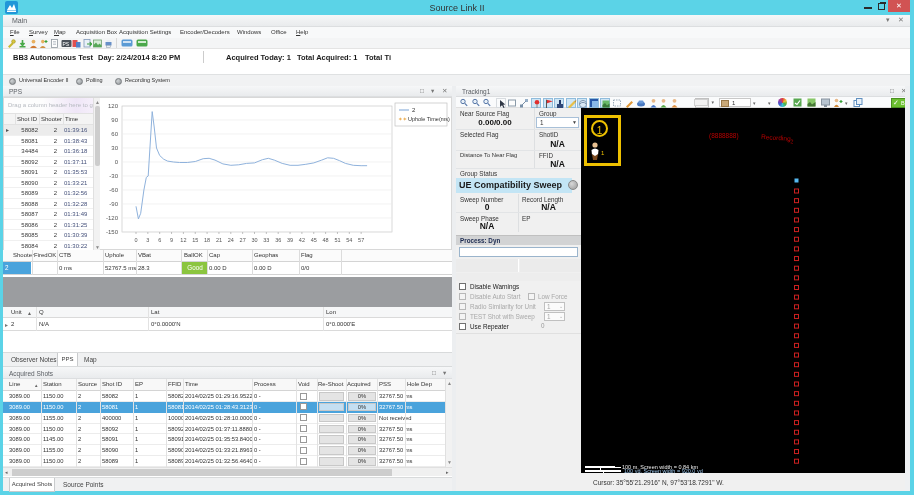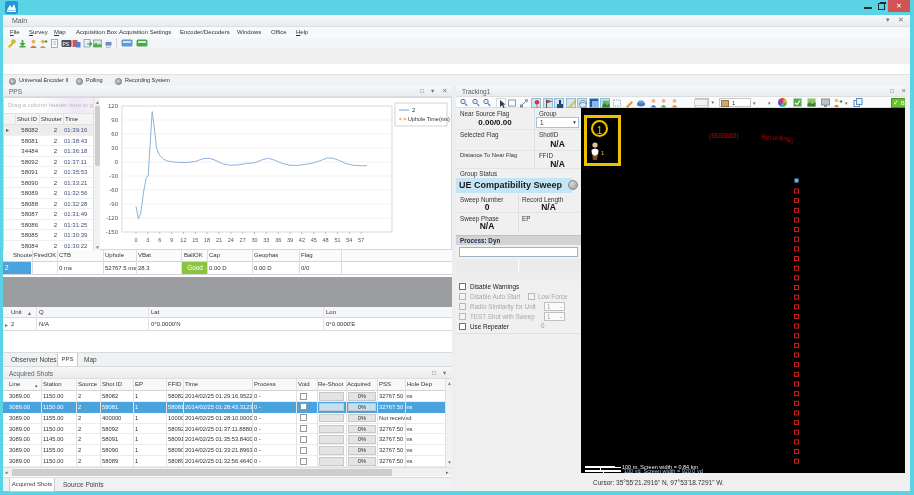--- a/index.html
+++ b/index.html
@@ -14,20 +14,21 @@
 </head>
 <body>
 <div id="frame">
 
   <div class="a" style="left:5px;top:1px;width:13px;height:13px;background:#2196d8;border-radius:2px;">
     <svg width="13" height="13">
         <path d="M2 9 L5 4 L7 7 L9 3 L11 9 Z" fill="#fff"></path>
         <rect x="2" y="9.5" width="9" height="1.5" fill="#fff"></rect>
       </svg>
   </div>
+  <div class="a" style="left:0;top:3px;width:914px;text-align:center;font-size:9px;color:#333;">Source Link II</div>
   <div class="a" style="left:864px;top:7px;width:8px;height:2px;background:#2a2a2a;"></div>
   <div class="a" style="left:878px;top:3px;width:7px;height:7px;border:1px solid #2a2a2a;background:#5bd3e7;"></div>
   <div class="a" style="left:880px;top:2px;width:6px;height:1px;background:#2a2a2a;"></div>
   <div class="a" style="left:885px;top:2px;width:1px;height:2px;background:#2a2a2a;"></div>
   <div class="a" style="left:888px;top:0;width:22px;height:12px;background:#d15353;color:#fff;font-size:7px;text-align:center;line-height:12px;">✕</div>
   <div id="content">
 
     <div class="a hdr" style="left:0;top:0;width:907px;height:12px;">
         <span style="position:absolute;left:9px;top:2px;">Main</span>
       <span style="position:absolute;left:883px;top:1px;font-size:7px;color:#777;">▾</span>
@@ -119,20 +120,28 @@
           </svg>
         </div>
         <div class="a" style="left: 133px; top: 1px; width: 12px; height: 8px;">
           <svg width="12" height="8">
             <rect x="0.5" y="0.5" width="11" height="7" rx="1.5" fill="#4aa84a"></rect>
             <rect x="2" y="2" width="8" height="2" fill="#d0ecd0"></rect>
           </svg>
         </div>
       </div>
 
+    <div class="a" style="left:0;top:33px;width:907px;height:16px;background:#fff;border-top:1px solid #e4e4e4;font-weight:bold;font-size:7.5px;color:#1a1a1a;">
+      <span class="a" style="left:10px;top:4px;">BB3 Autonomous Test</span>
+      <span class="a" style="left:95px;top:4px;">Day: 2/24/2014 8:20 PM</span>
+      <span class="a" style="left:200px;top:2px;width:1px;height:12px;background:#ccc;"></span>
+      <span class="a" style="left:223px;top:4px;">Acquired Today: 1</span>
+      <span class="a" style="left:294px;top:4px;">Total Acquired: 1</span>
+      <span class="a" style="left:362px;top:4px;">Total Ti</span>
+    </div>
     <div class="a" style="left:0;top:49px;width:907px;height:10px;background:#fff;"></div>
 
     <div class="a" style="left:0;top:59px;width:907px;height:12px;background:#f1f2f3;border-top:1px solid #dfe1e2;font-size:5.5px;color:#333;">
       <span class="a" style="left:6px;top:3px;width:7px;height:7px;border-radius:50%;background:radial-gradient(circle at 35% 35%,#cfd3d5,#8f9396);border:1px solid #787c7f;"></span>
       <span class="a" style="left:16px;top:2px;">Universal Encoder II</span>
       <span class="a" style="left:73px;top:3px;width:7px;height:7px;border-radius:50%;background:radial-gradient(circle at 35% 35%,#cfd3d5,#8f9396);border:1px solid #787c7f;"></span>
       <span class="a" style="left:83px;top:2px;">Polling</span>
       <span class="a" style="left:112px;top:3px;width:7px;height:7px;border-radius:50%;background:radial-gradient(circle at 35% 35%,#cfd3d5,#8f9396);border:1px solid #787c7f;"></span>
       <span class="a" style="left:122px;top:2px;">Recording System</span>
     </div>

